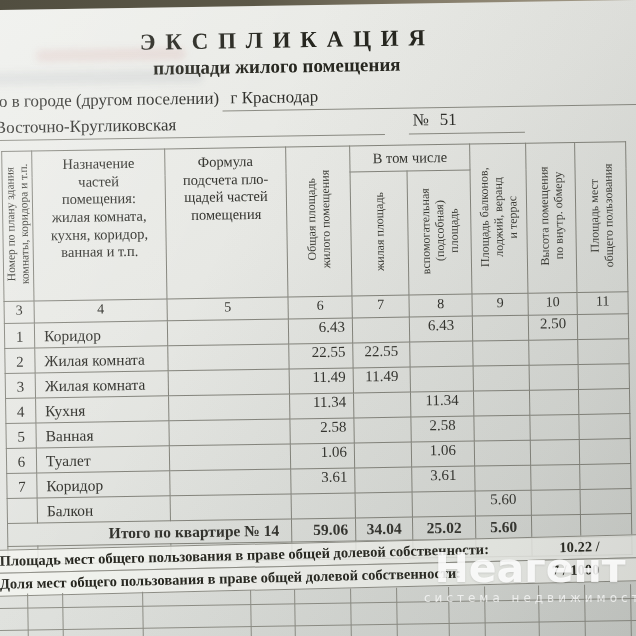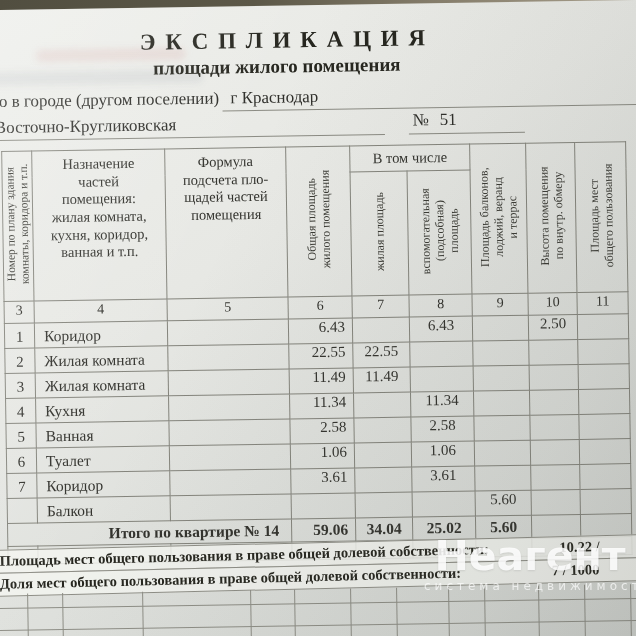--- a/index.html
+++ b/index.html
@@ -41,21 +41,21 @@
   
   .strip{position:absolute;left:0;width:662px;height:22px;background:rgba(243,244,240,.85);
     border-top:1px solid #8d8d85;border-bottom:1px solid #8d8d85;transform:rotate(-0.5deg);}
   .strip .lab{position:absolute;left:8px;top:2px;font-weight:bold;font-size:14.5px;white-space:nowrap;color:#26261f;}
   .strip .val{position:absolute;top:2px;font-weight:bold;font-size:14.5px;white-space:nowrap;color:#26261f;}
 
   .gline-v{position:absolute;width:1px;background:#8d8d85;}
   .gline-h{position:absolute;height:1px;background:#8d8d85;}
 
   
-  #wm{position:absolute;left:424px;top:536px;width:212px;text-align:center;pointer-events:none;}
+  #wm{position:absolute;left:424px;top:548px;width:212px;text-align:center;pointer-events:none;}
   #wm .brand{font-family:"DejaVu Sans","Liberation Sans",sans-serif;font-weight:800;font-size:41px;line-height:1;
     color:rgba(255,255,255,.85);letter-spacing:0px;text-shadow:0 1px 2px rgba(60,60,55,.12);}
   #wm .tag{font-family:"DejaVu Sans","Liberation Sans",sans-serif;font-size:12px;letter-spacing:4px;
     color:rgba(255,255,255,.68);margin-top:2px;white-space:nowrap;}
 </style>
 </head>
 <body>
 
 <div id="stage">
   <div id="paper">

